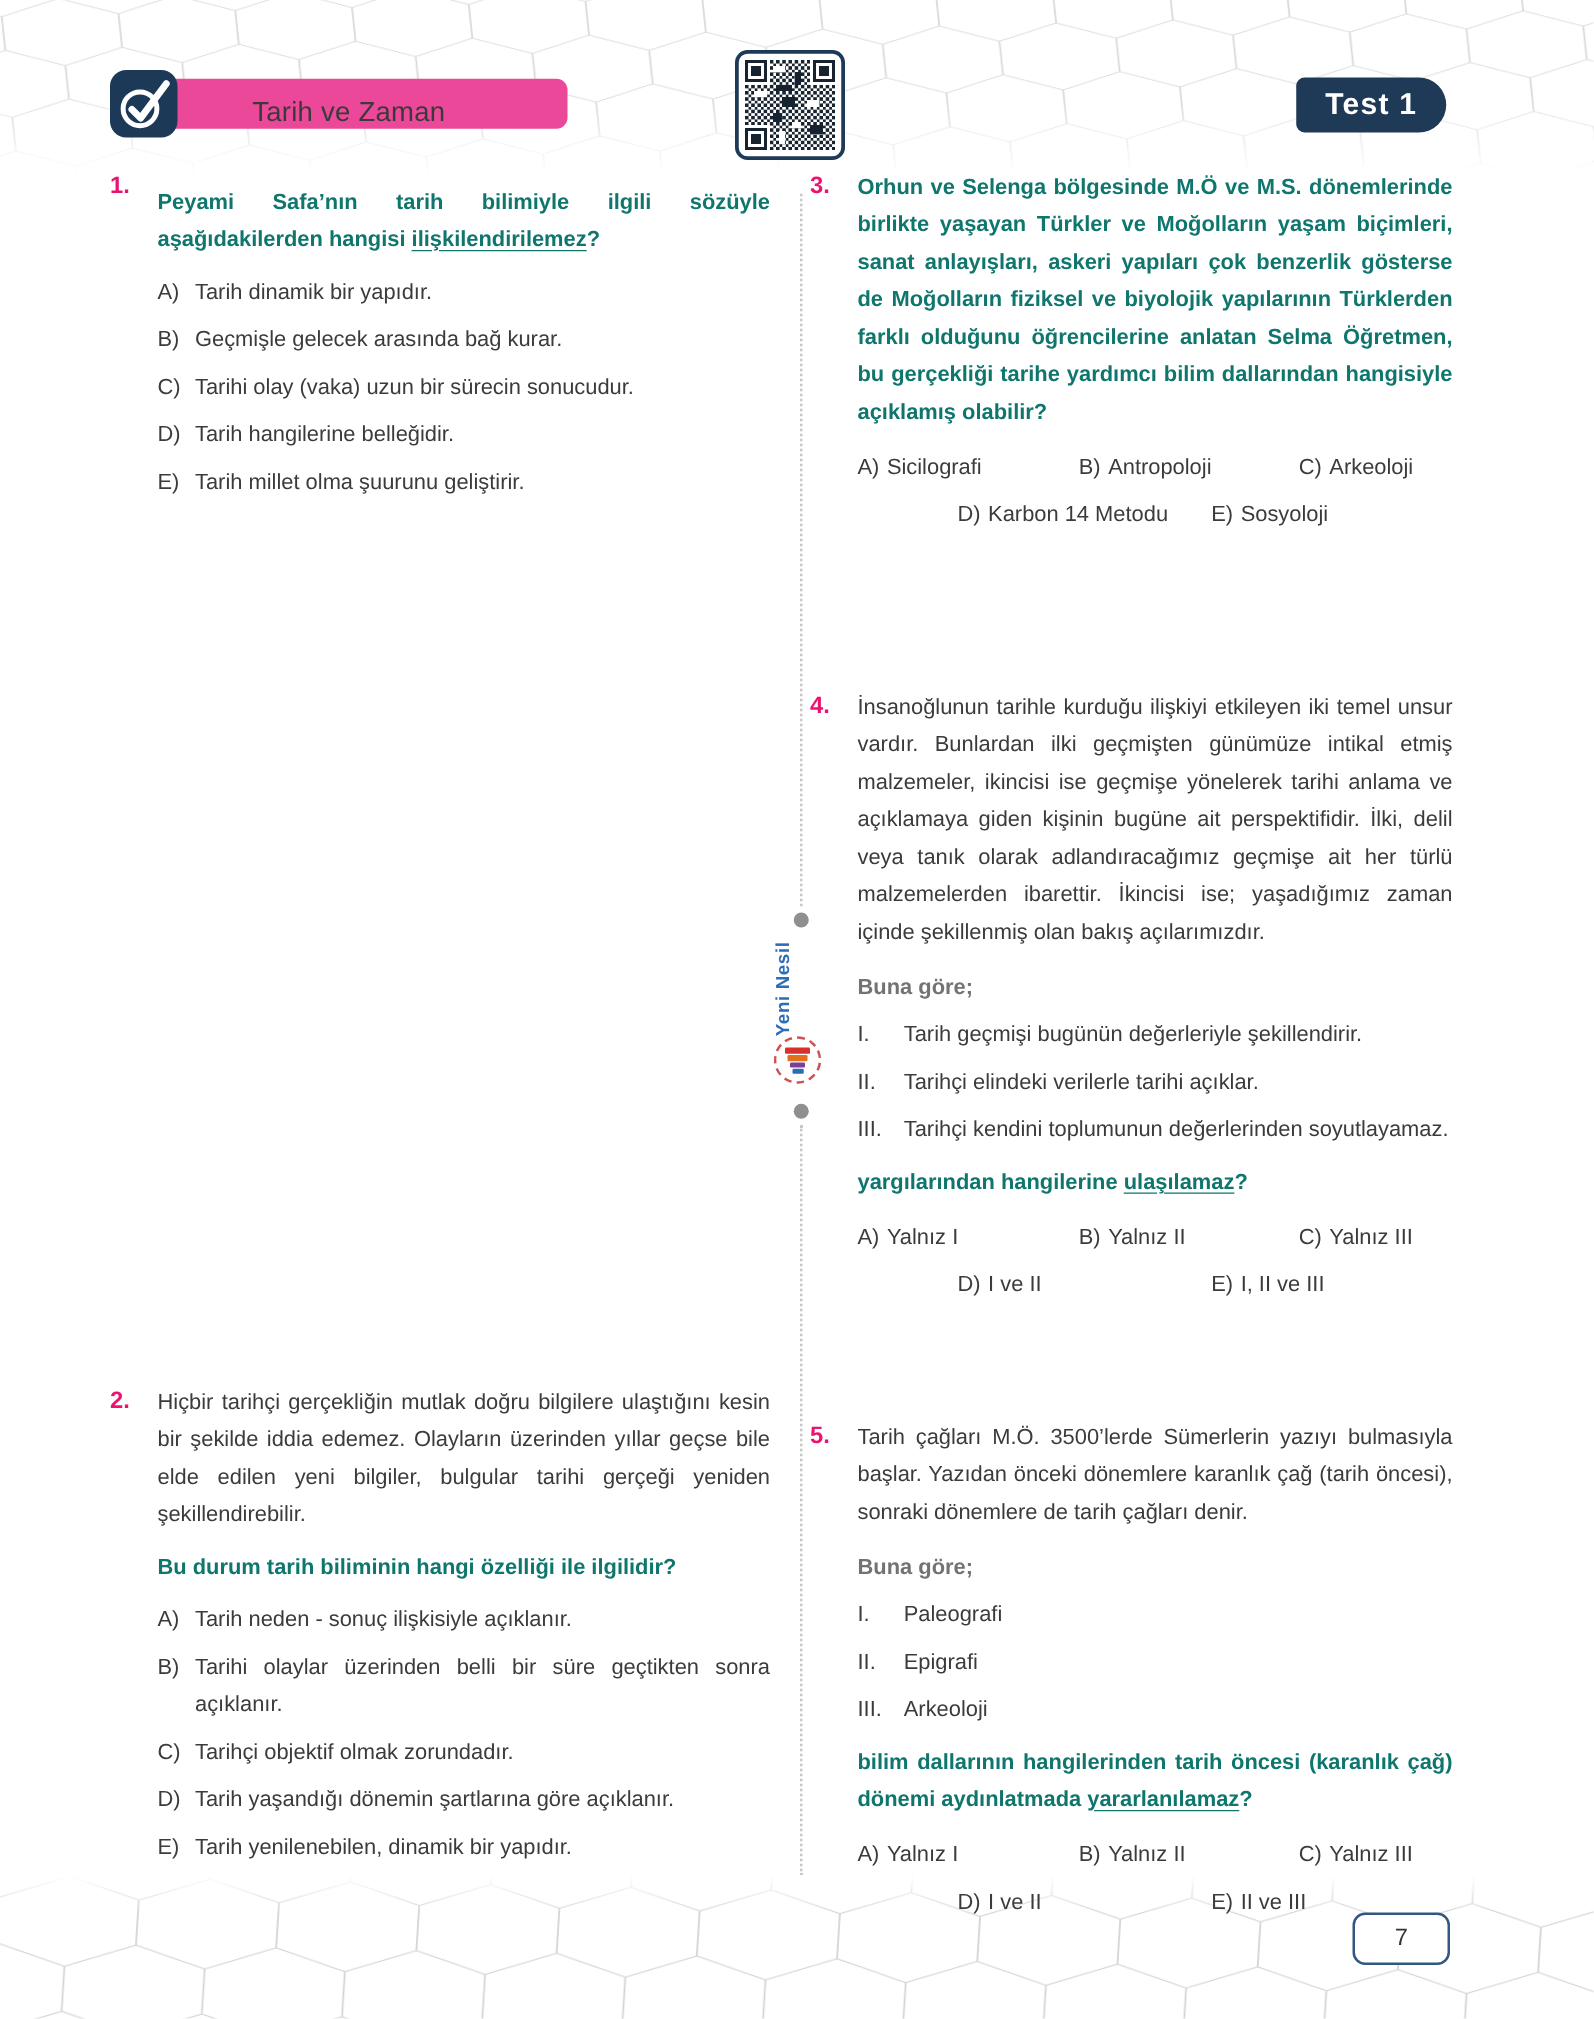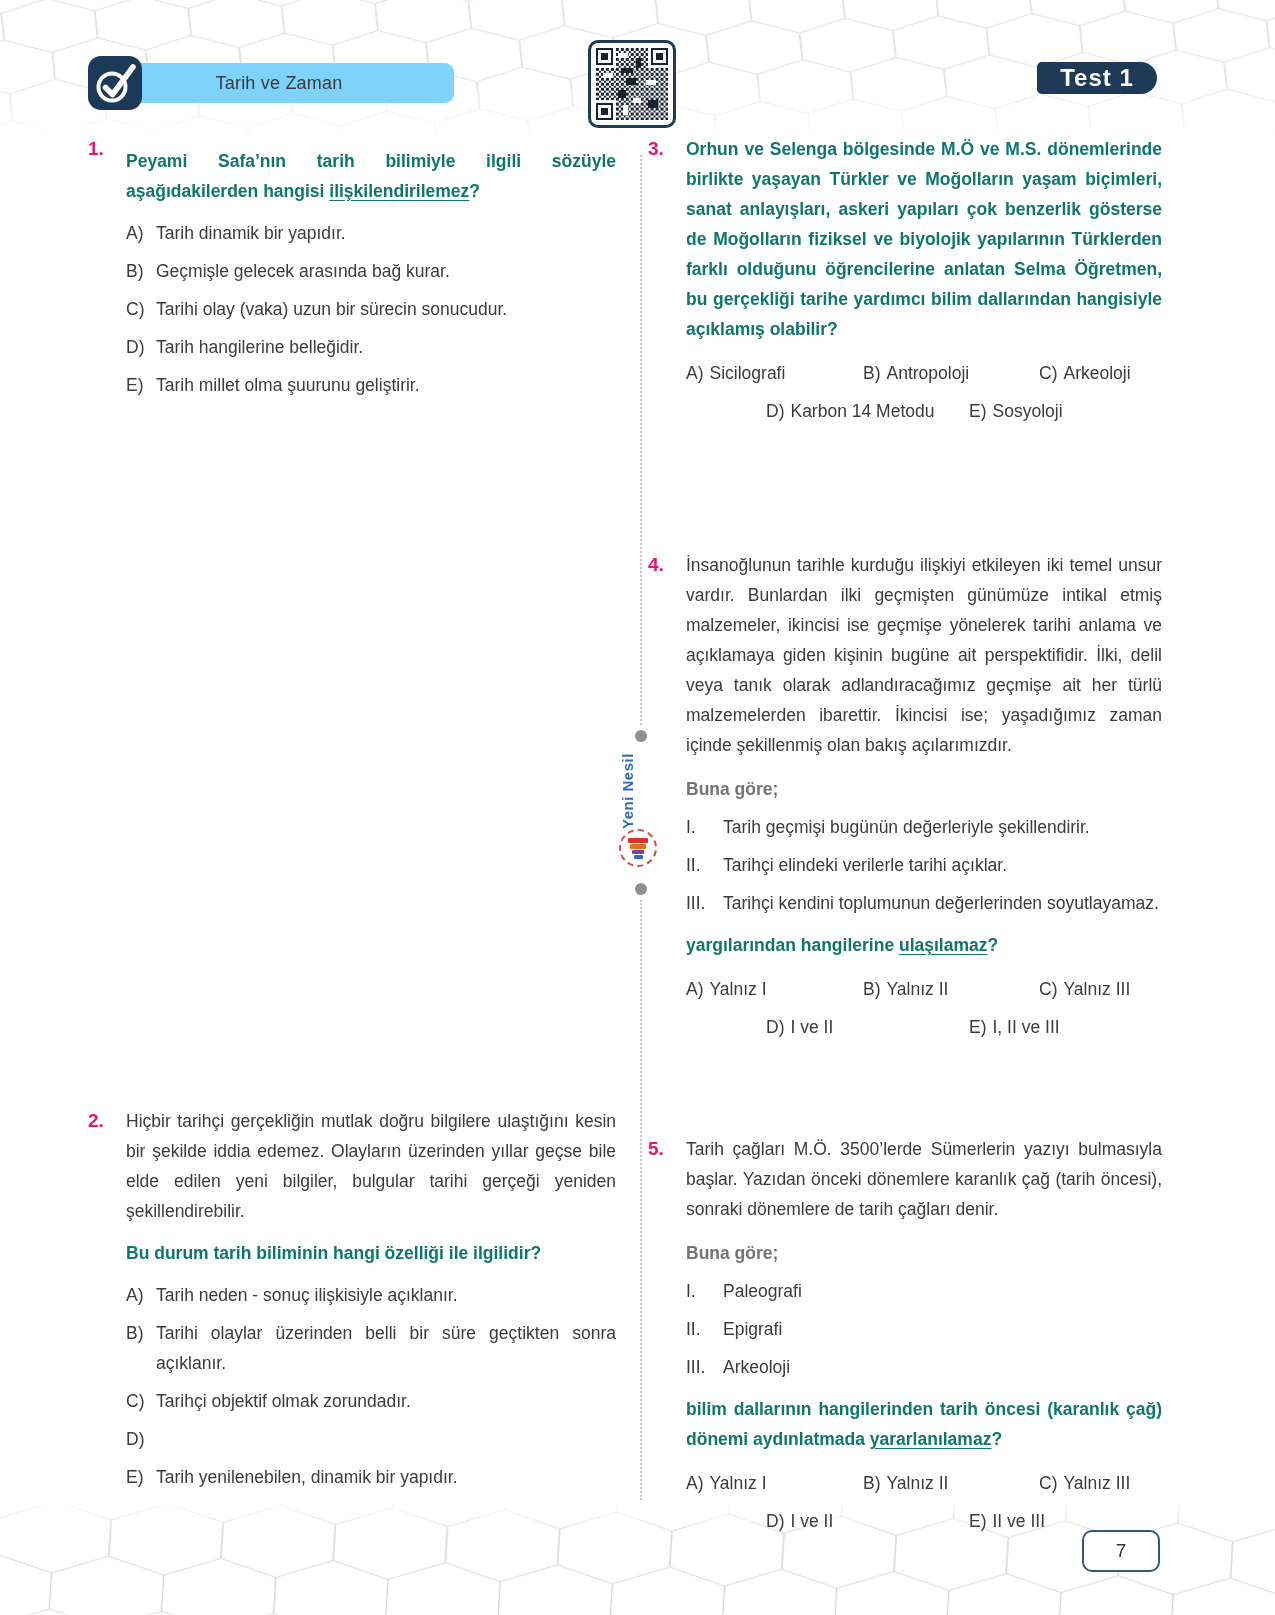--- a/index.html
+++ b/index.html
@@ -8,27 +8,27 @@
     background:#ffffff;font-family:"Liberation Sans",sans-serif;color:#3b3b3b;
   }
   .hexband{position:absolute;left:0;pointer-events:none;}
   .fade-top{position:absolute;left:0;top:0;width:1275px;height:140px;
     background:linear-gradient(to bottom,rgba(255,255,255,0) 55%,#fff 100%);}
   .fade-bottom{position:absolute;left:0;top:1500px;width:1275px;height:30px;
     background:linear-gradient(to bottom,#fff 0%,rgba(255,255,255,0) 100%);}
 
   
   .subject-bar{position:absolute;left:104px;top:63px;width:350px;height:40px;
-    background:#7dd3fc;border-radius:9px;display:flex;align-items:center;justify-content:center;
-    font-size:18px;color:#3a3a3a;letter-spacing:.2px;}
+    background:#ec4899;border-radius:9px;display:flex;align-items:flex-end;justify-content:center;
+    font-size:22px;color:#3a3a3a;letter-spacing:.2px;}
   .hdr-icon{position:absolute;left:88px;top:56px;width:54px;height:54px;border-radius:13px;
     background:#1c3a57;display:flex;align-items:center;justify-content:center;}
   .qr{position:absolute;left:588px;top:40px;width:88px;height:88px;box-sizing:border-box;
     border:3px solid #1e3a56;border-radius:10px;background:#fff;padding:5px;}
-  .test-badge{position:absolute;left:1037px;top:62px;width:120px;height:32px;background:#1e3a56;
+  .test-badge{position:absolute;left:1037px;top:62px;width:120px;height:44px;background:#1e3a56;
     border-radius:7px 23px 23px 7px;display:flex;align-items:center;justify-content:center;
     color:#fff;font-size:24px;font-weight:bold;letter-spacing:1px;}
 
   
   .vdots{position:absolute;left:640px;width:0;border-left:2px dotted #c6c6c6;}
   .dot{position:absolute;left:635px;width:12px;height:12px;border-radius:50%;background:#8f8f8f;}
   .brand-text{position:absolute;left:612px;top:748px;height:86px;width:30px;
     writing-mode:vertical-rl;transform:rotate(180deg);
     display:flex;align-items:center;justify-content:center;
     color:#2e6cb5;font-size:15px;font-weight:bold;letter-spacing:.5px;white-space:nowrap;}
@@ -189,20 +189,21 @@
       <div class="opt">
           <span class="letter">B)</span>
           <span>Tarihi olaylar üzerinden belli bir süre geçtikten sonra açıklanır.</span>
         </div>
       <div class="opt">
           <span class="letter">C)</span>
           <span>Tarihçi objektif olmak zorundadır.</span>
         </div>
       <div class="opt">
           <span class="letter">D)</span>
+          <span>Tarih yaşandığı dönemin şartlarına göre açıklanır.</span>
         </div>
       <div class="opt">
           <span class="letter">E)</span>
           <span>Tarih yenilenebilen, dinamik bir yapıdır.</span>
         </div>
     </div>
   </div>
 </div>
 
 <div class="q" style="left:648px;top:134px;width:514px;">

